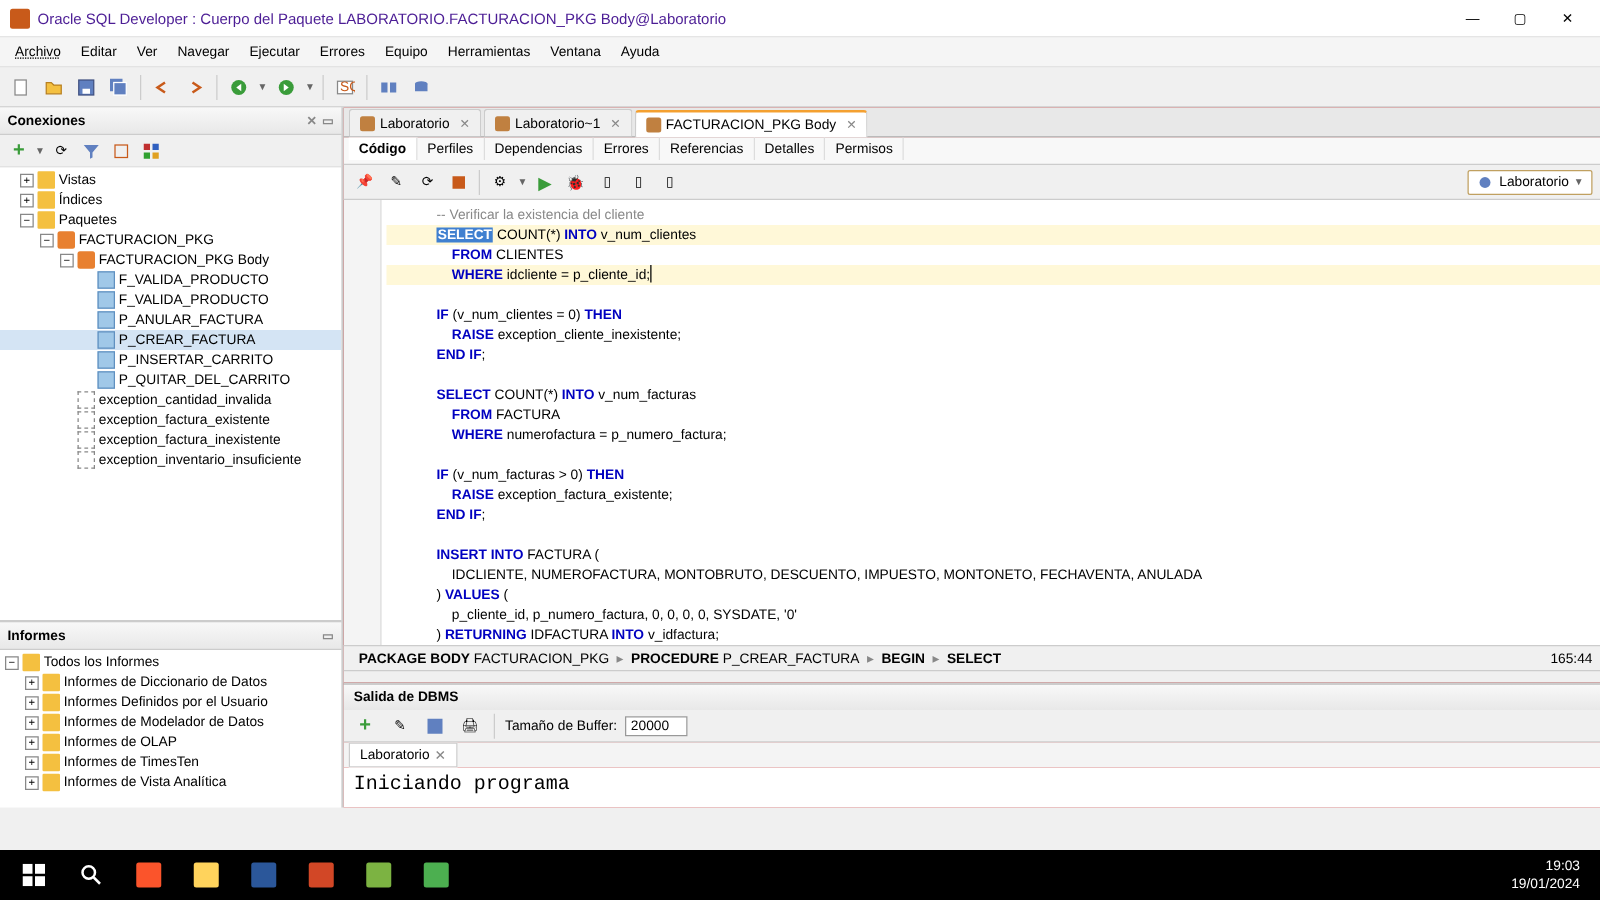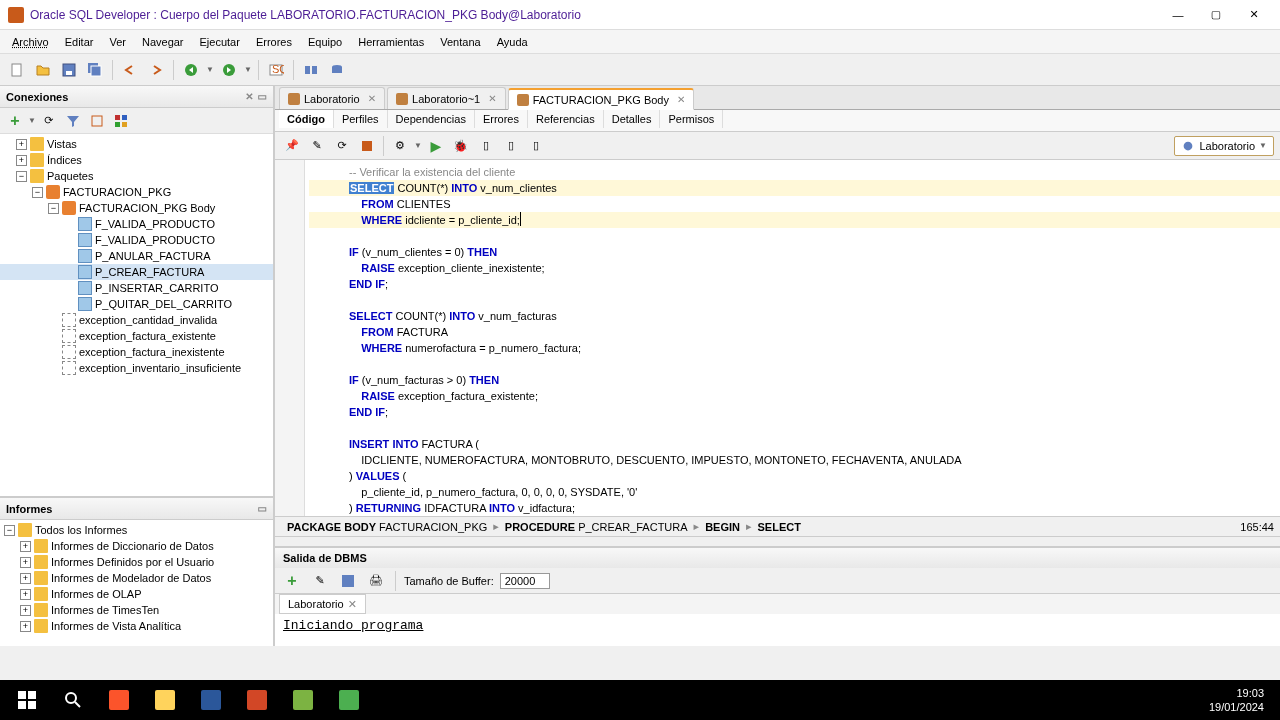--- a/index.html
+++ b/index.html
@@ -67,21 +67,21 @@
 .bc-sep { color: #888; }
 .bc-pos { margin-left: auto; text-align: right; }
 
 .informes-panel { height: 150px; display: flex; flex-direction: column; border-top: 2px solid #ccc; }
 
 .dbms-panel { height: 100px; border-top: 2px solid #ccc; display: flex; flex-direction: column; }
 .dbms-header { height: 20px; background: linear-gradient(#f8f8f8, #e8e8e8); display: flex; align-items: center; padding: 0 8px; font-weight: bold; }
 .dbms-toolbar { height: 26px; background: #f0f0f0; display: flex; align-items: center; padding: 0 6px; gap: 6px; border-bottom: 1px solid #ccc; }
 .dbms-tabs { height: 20px; display: flex; padding-left: 4px; background: #f4f4f4; }
 .dbms-tab { padding: 2px 8px; background: #fff; border: 1px solid #ccc; display: flex; align-items: center; gap: 4px; font-size: 11px; }
-.dbms-output { flex: 1; background: #fff; padding: 4px 8px; font-family: 'Courier New', monospace; font-size: 13px; text-decoration: underline; }
+.dbms-output { flex: 1; background: #fff; padding: 4px 8px; font-family: 'Courier New', monospace; font-size: 16px; }
 
 .buffer-input { border: 1px solid #999; padding: 1px 4px; width: 50px; font-size: 11px; }
 
 .taskbar { position: absolute; bottom: 0; left: 0; right: 0; height: 40px; background: #000; display: flex; align-items: center; padding: 0 4px; }
 .task-icon { width: 46px; height: 40px; display: flex; align-items: center; justify-content: center; cursor: pointer; }
 .task-app { width: 20px; height: 20px; border-radius: 2px; }
 .task-clock { margin-left: auto; color: #fff; text-align: right; padding: 0 12px; font-size: 11px; line-height: 1.3; }
 
 .icon-svg { width: 16px; height: 16px; }
 .green-plus { color: #3a9c3a; font-size: 16px; font-weight: bold; }

